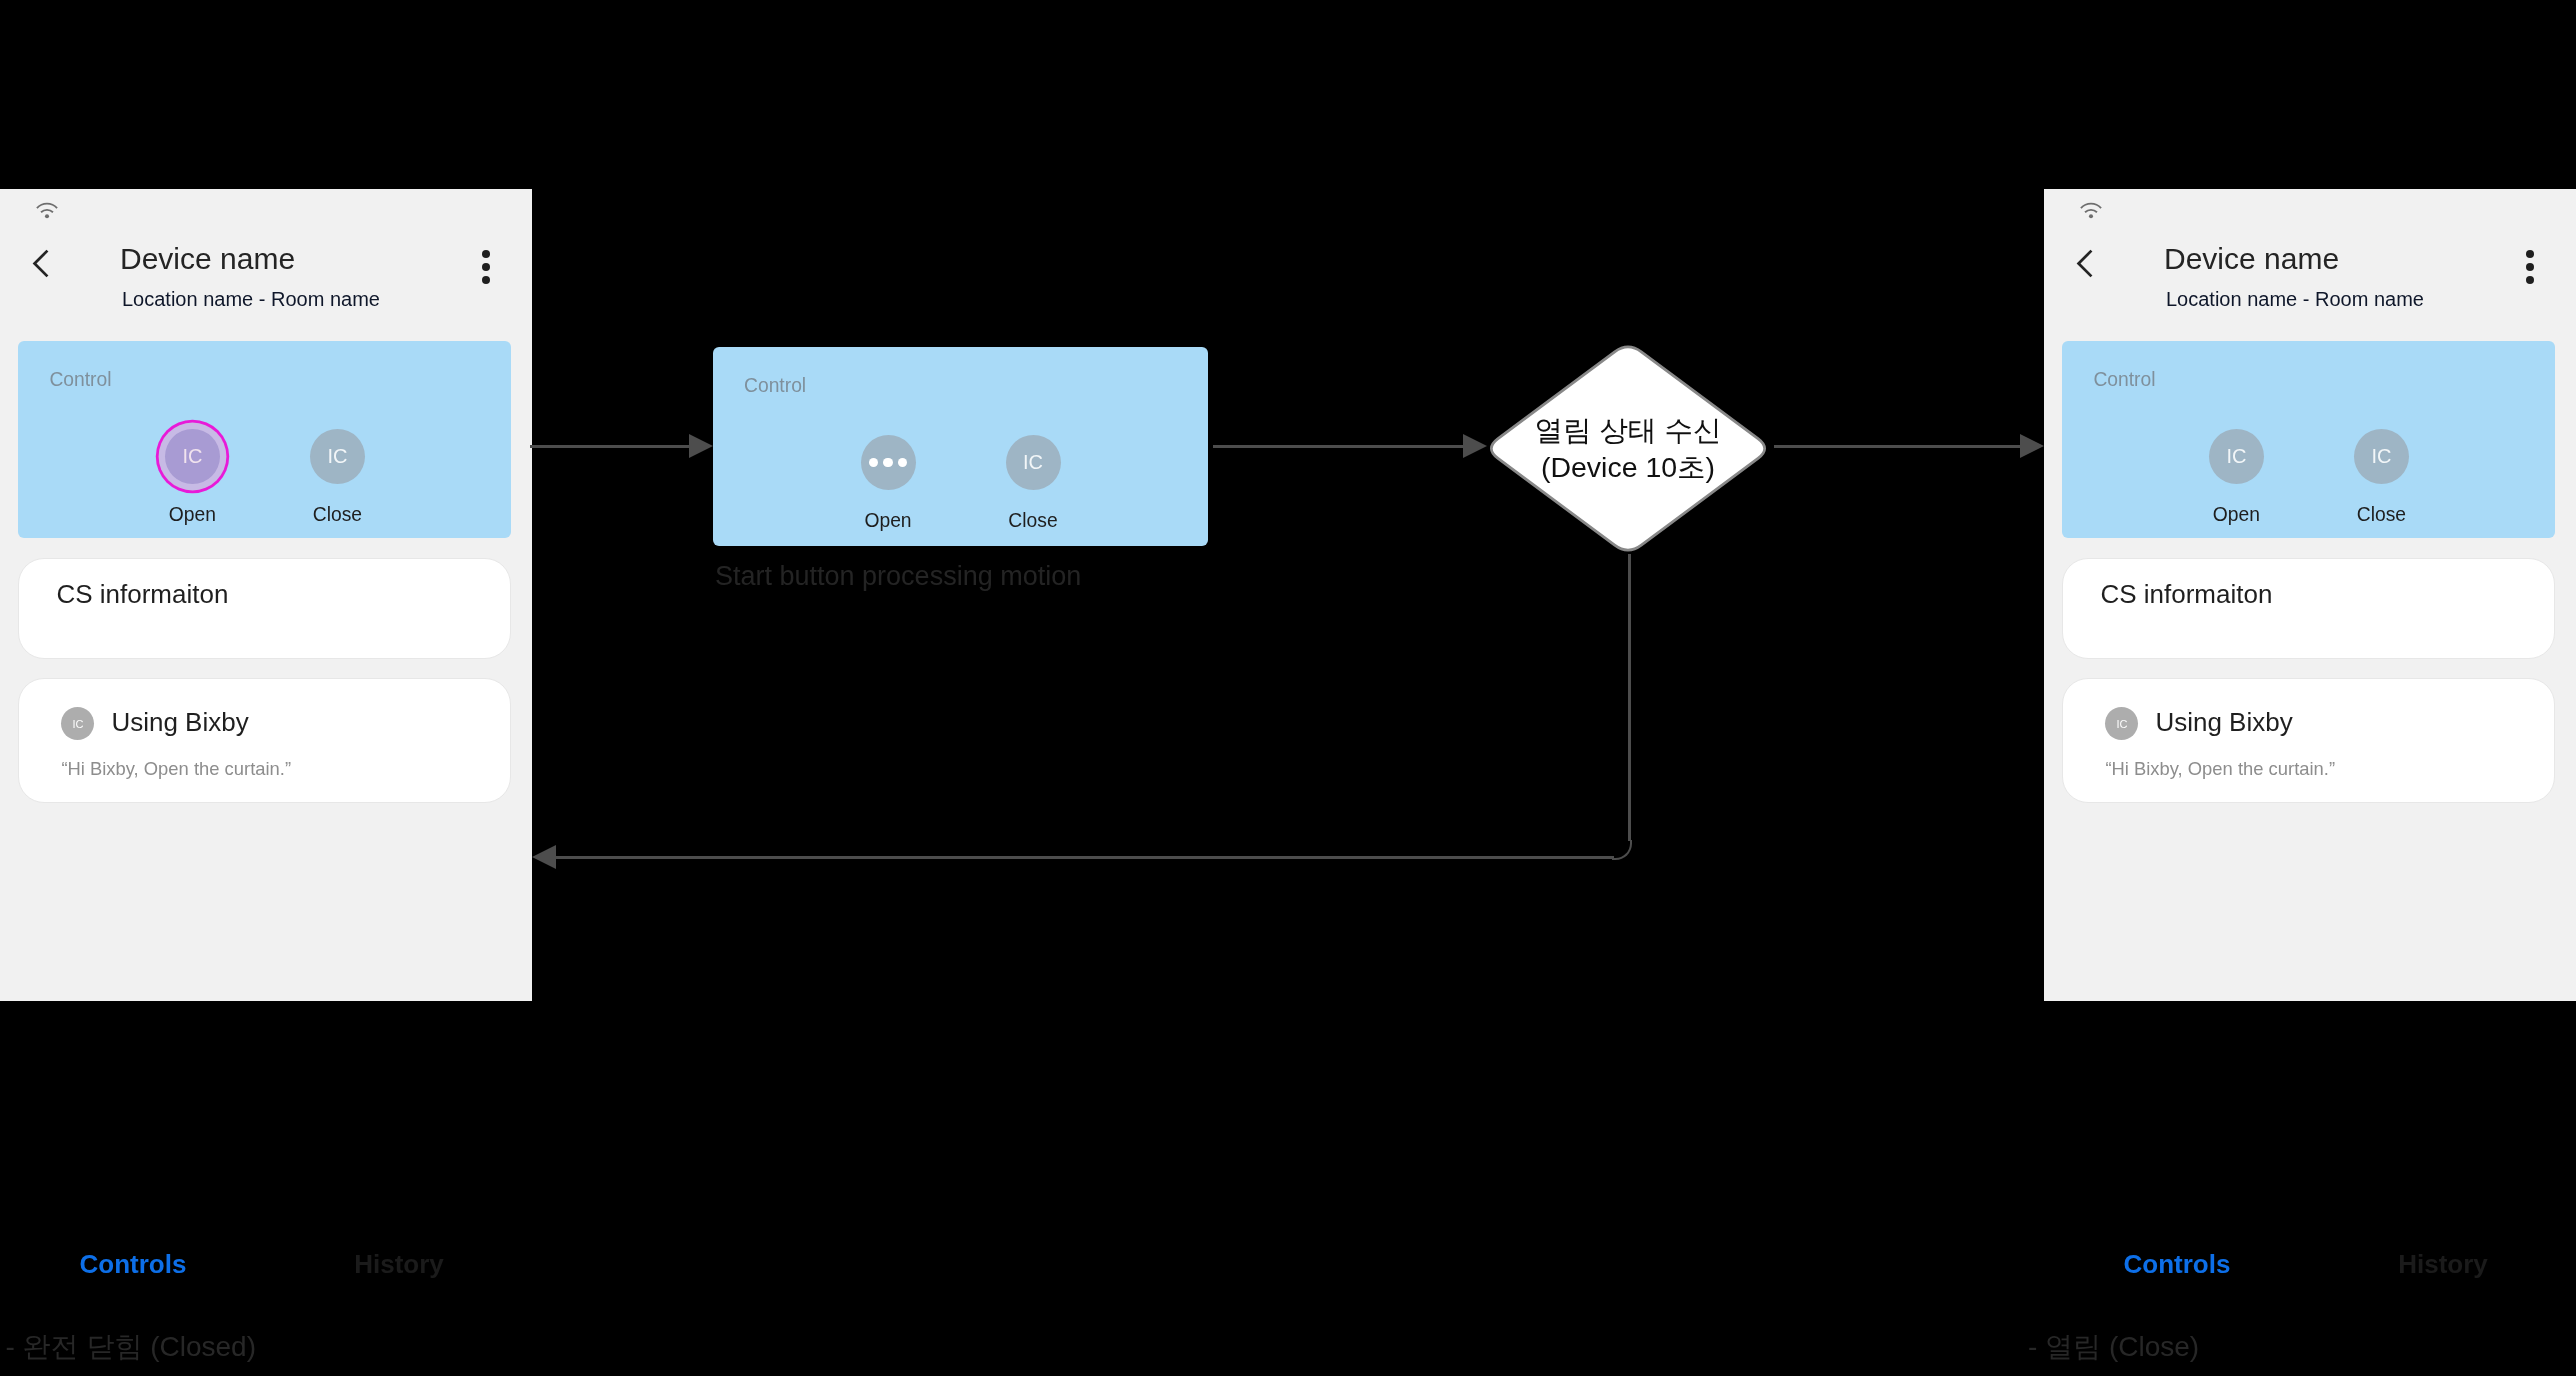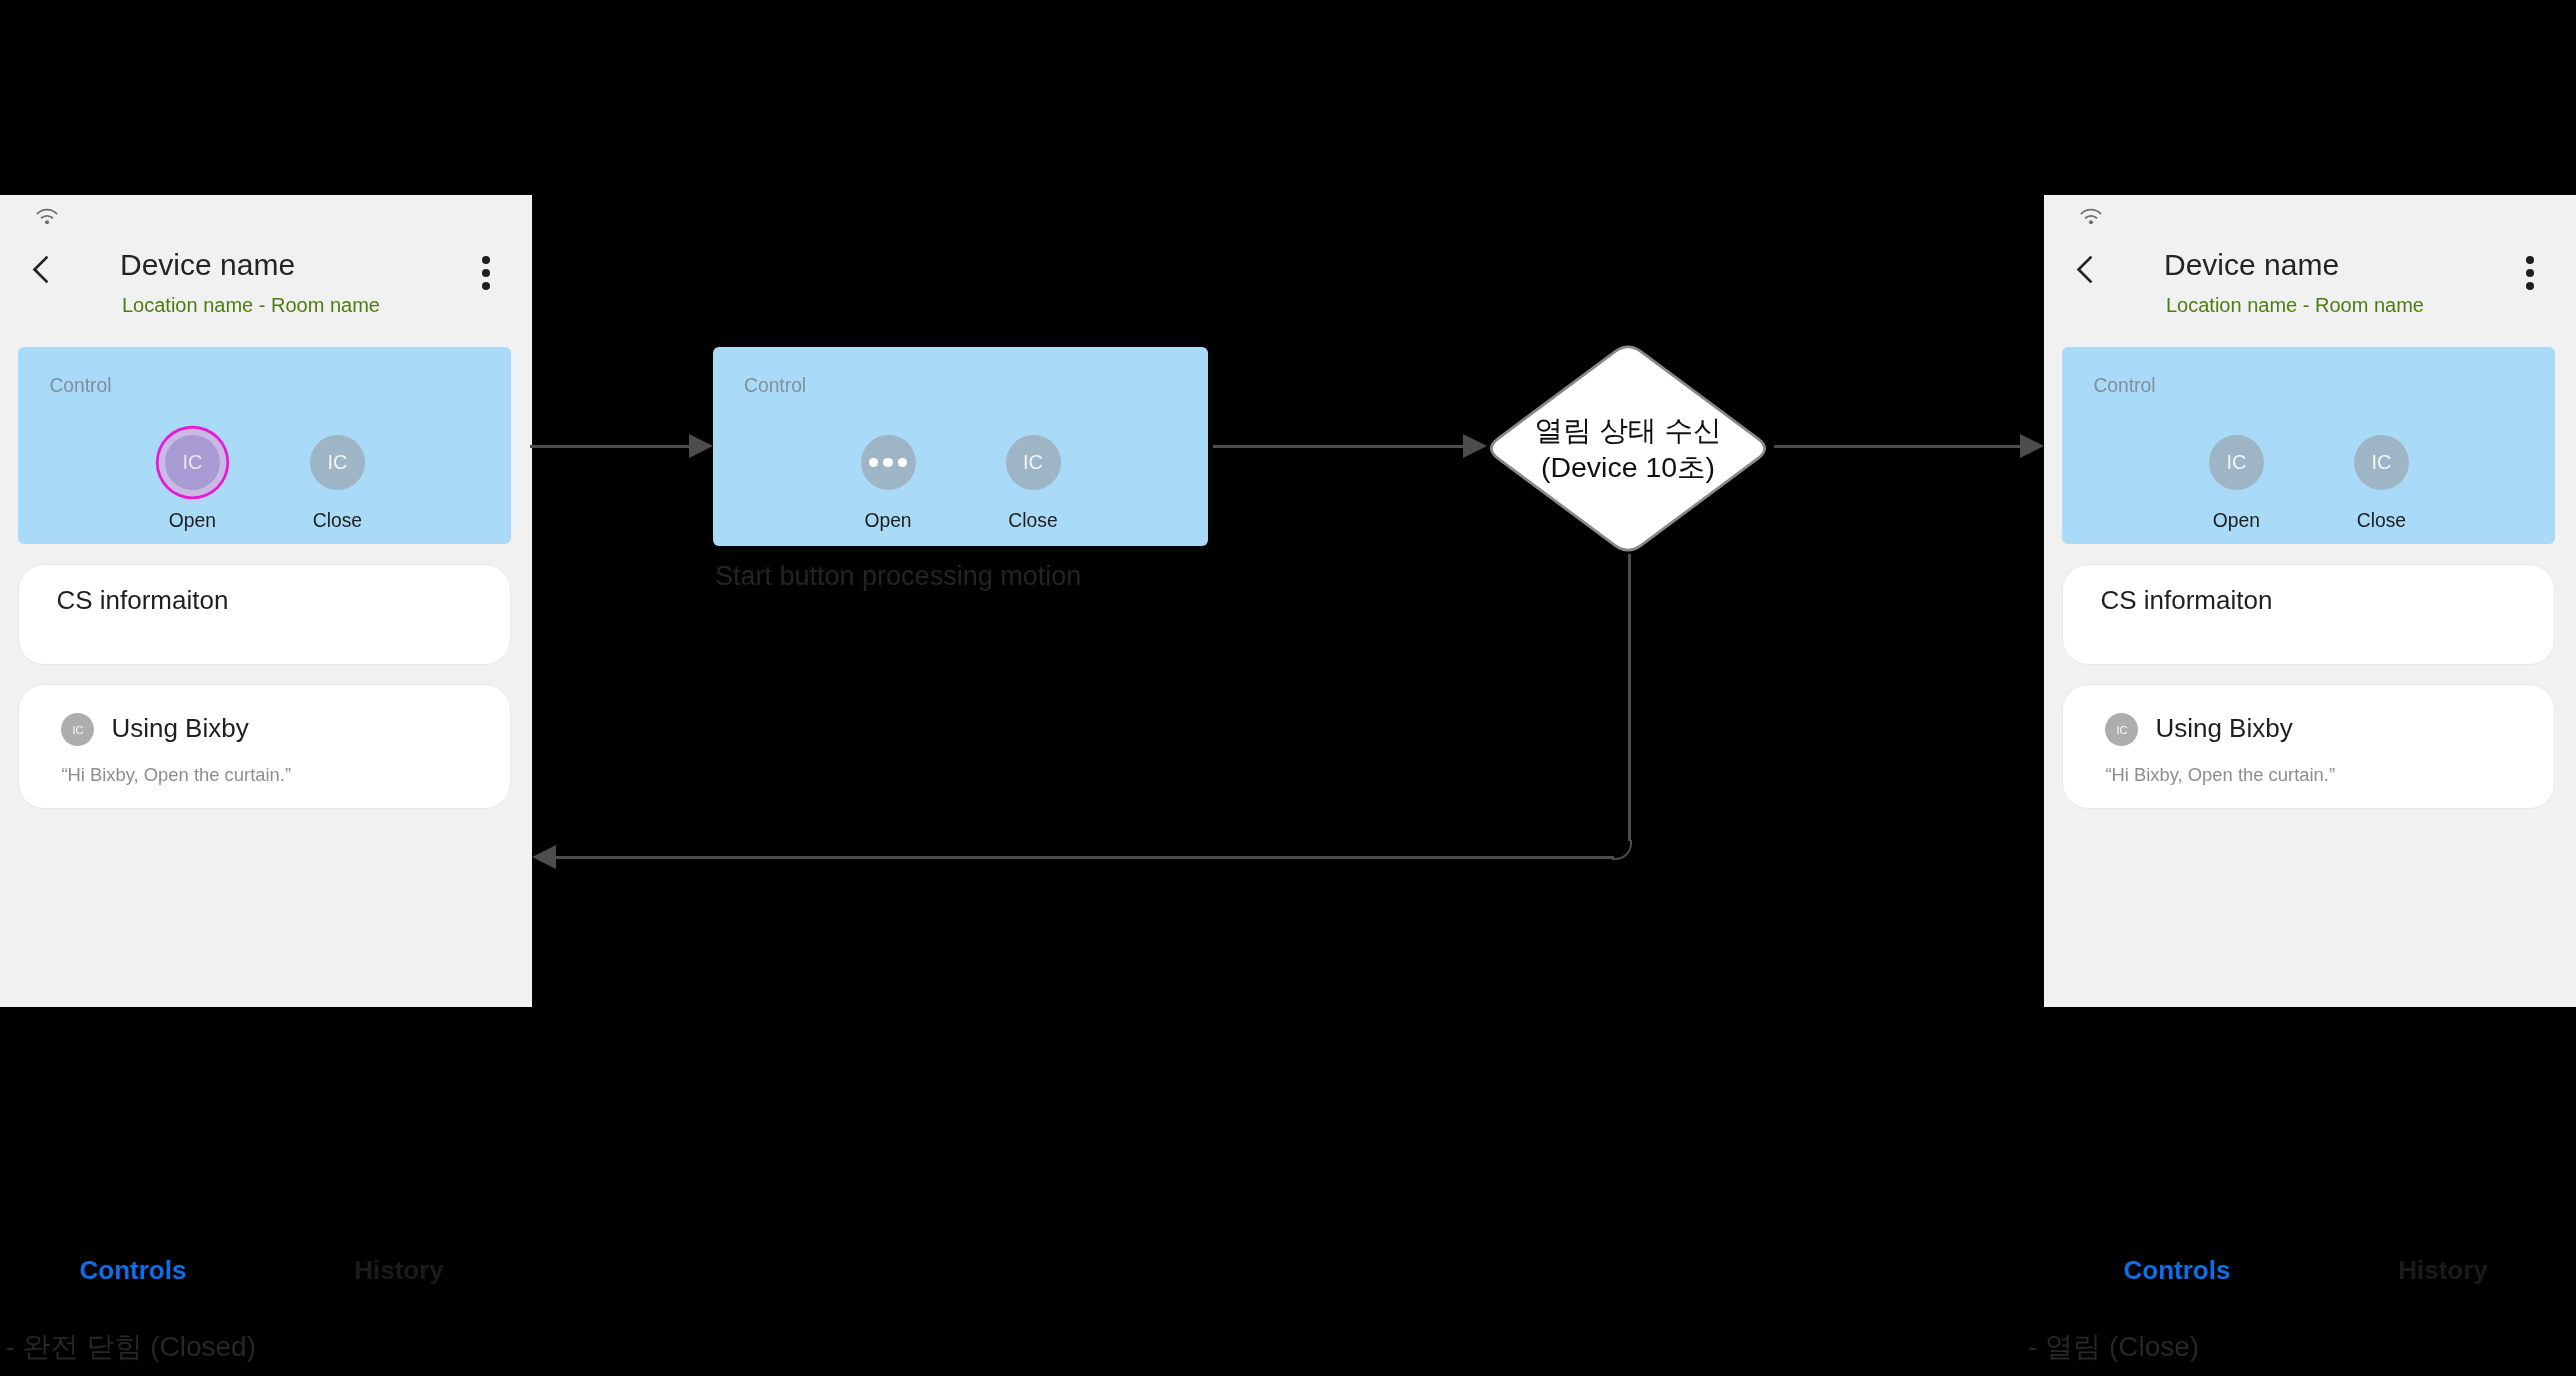--- a/index.html
+++ b/index.html
@@ -1,24 +1,24 @@
 <!DOCTYPE html>
 <html style="font-size:14.7px"><head>
 <meta charset="utf-8">
 <style>
   html,body{margin:0;padding:0;background:#000;}
   #stage{position:relative;width:2576px;height:1376px;background:#000;overflow:hidden;
          font-family:"Liberation Sans",sans-serif;}
 
   
-  .phone{position:absolute;top:195px;width:532px;height:812px;background:#f1f1f1;}
+  .phone{position:absolute;top:189px;width:532px;height:812px;background:#f1f1f1;}
   .wifi{position:absolute;top:9.2px;left:33px;}
   .hdr-back{position:absolute;top:57px;left:29px;width:28px;height:37px;cursor:pointer;}
   .hdr-title{position:absolute;top:53px;left:120px;font-size:30px;font-weight:500;color:#242424;white-space:nowrap;}
-  .hdr-sub{position:absolute;top:99px;left:122px;font-size:20px;color:#4d7c0f;white-space:nowrap;}
+  .hdr-sub{position:absolute;top:99px;left:122px;font-size:20px;color:#0f172a;white-space:nowrap;}
   .hdr-menu{position:absolute;top:61px;right:42px;display:flex;flex-direction:column;gap:4.6px;cursor:pointer;}
   .hdr-menu i{width:8.3px;height:8.3px;border-radius:50%;background:#1f1f1f;}
 
   .card-blue{position:absolute;left:18.4px;top:152px;width:493px;height:197px;
              background:#a9daf7;border-radius:6px;}
   .card-blue .ctl-label{position:absolute;top:28px;left:31px;font-size:19.3px;color:#7f909c;}
   .btn-row{position:absolute;left:0;right:0;top:88px;display:flex;justify-content:center;gap:35px;}
   .btn-col{width:110px;display:flex;flex-direction:column;align-items:center;}
   .btn-circle{width:55px;height:55px;border-radius:50%;background:#9eb5c5;color:#f2f6f8;
               display:flex;align-items:center;justify-content:center;font-size:20px;cursor:pointer;}

